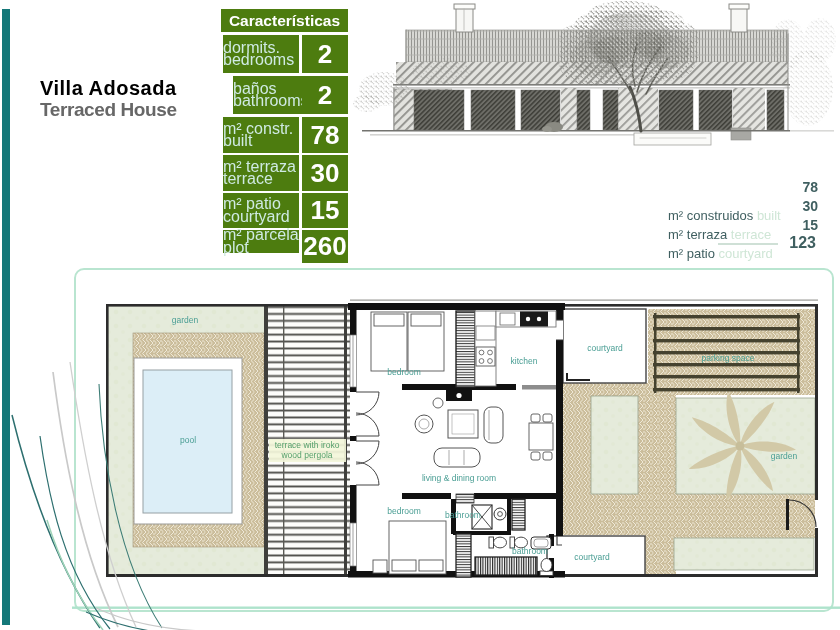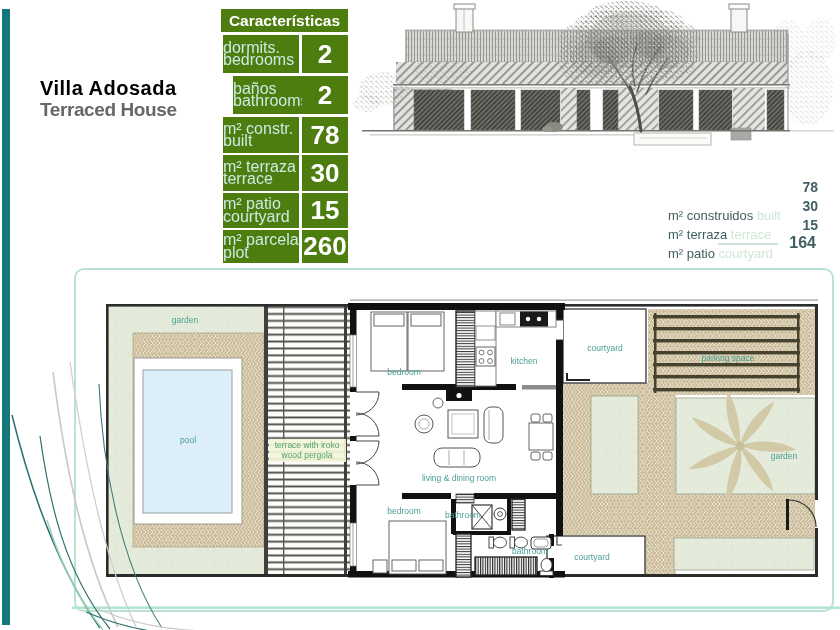--- a/index.html
+++ b/index.html
@@ -35,32 +35,32 @@
 
 <div class="tcell tlabel" style="left:223px;top:117px;width:76px;height:36px;">m² constr.<br>built</div>
 <div class="tcell tval" style="left:302px;top:117px;width:46px;height:36px;">78</div>
 
 <div class="tcell tlabel" style="left:223px;top:155px;width:76px;height:36px;">m² terraza<br>terrace</div>
 <div class="tcell tval" style="left:302px;top:155px;width:46px;height:36px;">30</div>
 
 <div class="tcell tlabel" style="left:223px;top:193px;width:76px;height:35px;">m² patio<br>courtyard</div>
 <div class="tcell tval" style="left:302px;top:193px;width:46px;height:35px;">15</div>
 
-<div class="tcell tlabel" style="left:223px;top:230px;width:76px;height:33px;">m² parcela<br>plot</div>
+<div class="tcell tlabel" style="left:223px;top:230px;width:76px;height:23px;">m² parcela<br>plot</div>
 <div class="tcell tval" style="left:302px;top:230px;width:46px;height:33px;">260</div>
 
 <div class="sumrow" style="left:668px;top:179px;">m² construidos <span class="faded">built</span></div>
 <div class="sumval" style="left:778px;top:179px;">78</div>
 <div class="sumrow" style="left:668px;top:198px;">m² terraza <span class="faded">terrace</span></div>
 <div class="sumval" style="left:778px;top:198px;">30</div>
 <div class="sumrow" style="left:668px;top:217px;">m² patio <span class="faded">courtyard</span></div>
 <div class="sumval" style="left:778px;top:217px;">15</div>
 <div class="sumrow" style="left:668px;top:236px;font-weight:bold;">m² built</div>
 <div class="abs" style="left:718px;top:243px;width:60px;height:1.5px;background:#cfe0d6;"></div>
-<div class="sumval" style="left:776px;top:234px;font-size:16px;">164</div>
+<div class="sumval" style="left:776px;top:234px;font-size:16px;">123</div>
 
 <div class="abs" style="left:74px;top:268px;width:756px;height:340px;border:2px solid #b9e5d0;border-radius:10px;background:#fff;"></div>
 
 <svg class="abs" style="left:0;top:0;" width="840" height="630" viewBox="0 0 840 630">
 <defs>
 
   <pattern id="hb" width="7" height="7" patternUnits="userSpaceOnUse" patternTransform="rotate(90)">
     <rect width="7" height="7" fill="#cbbd9b"></rect>
     <path d="M0,1 L3.5,4.5 L7,1 M0,4.5 L3.5,8 L7,4.5 M0,-2.5 L3.5,1 L7,-2.5" stroke="#efe9d8" stroke-width="1" fill="none"></path>
   </pattern>

